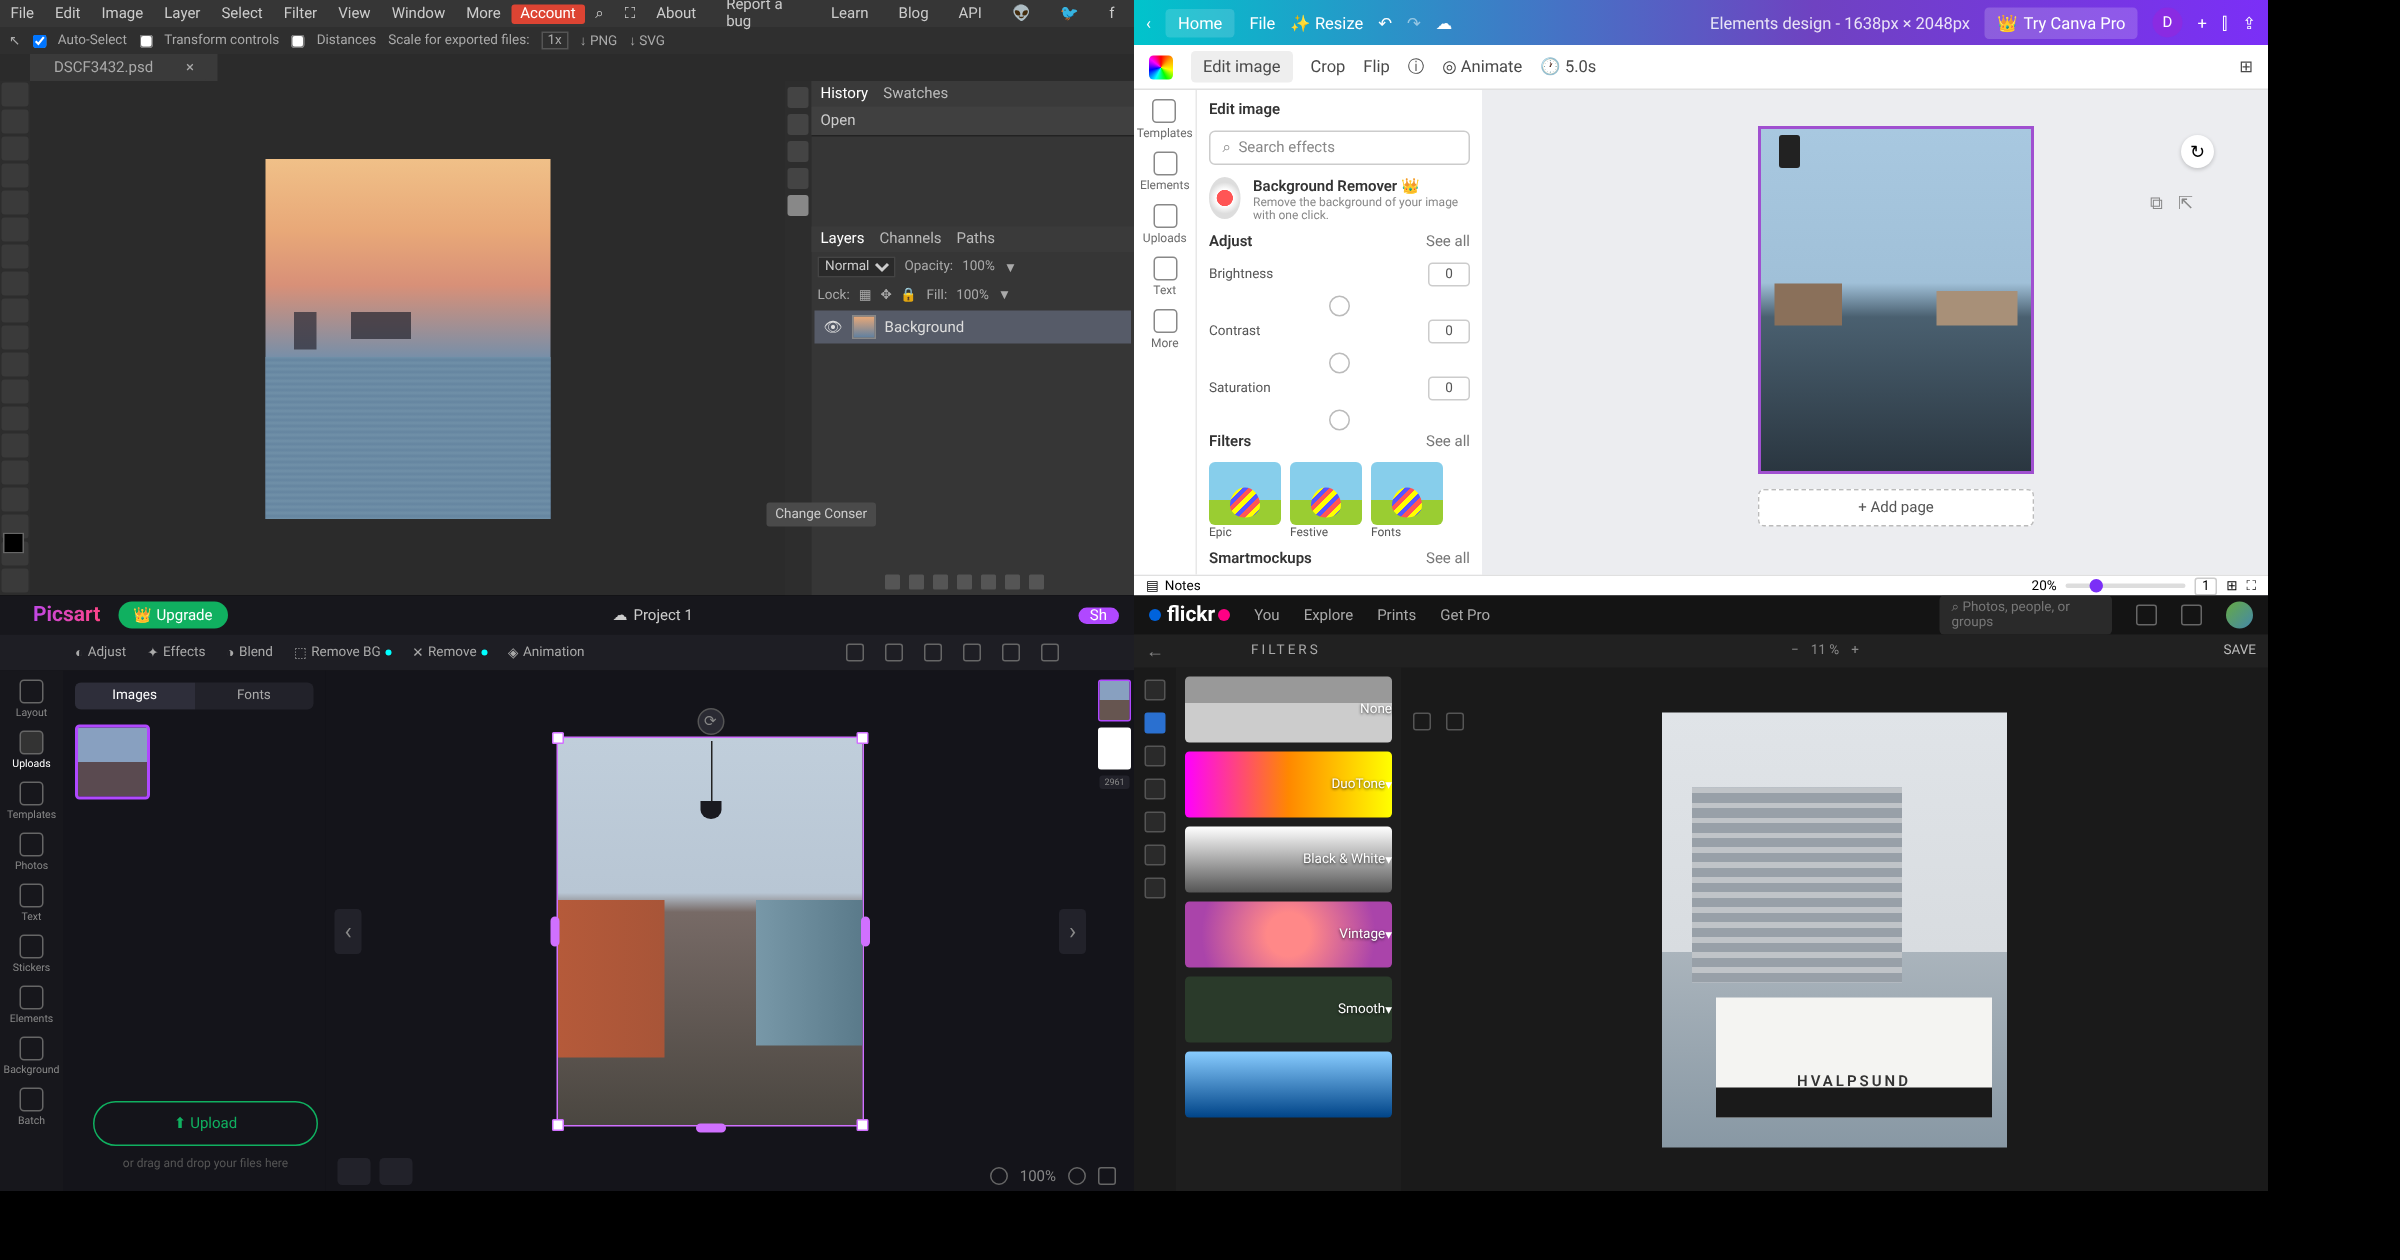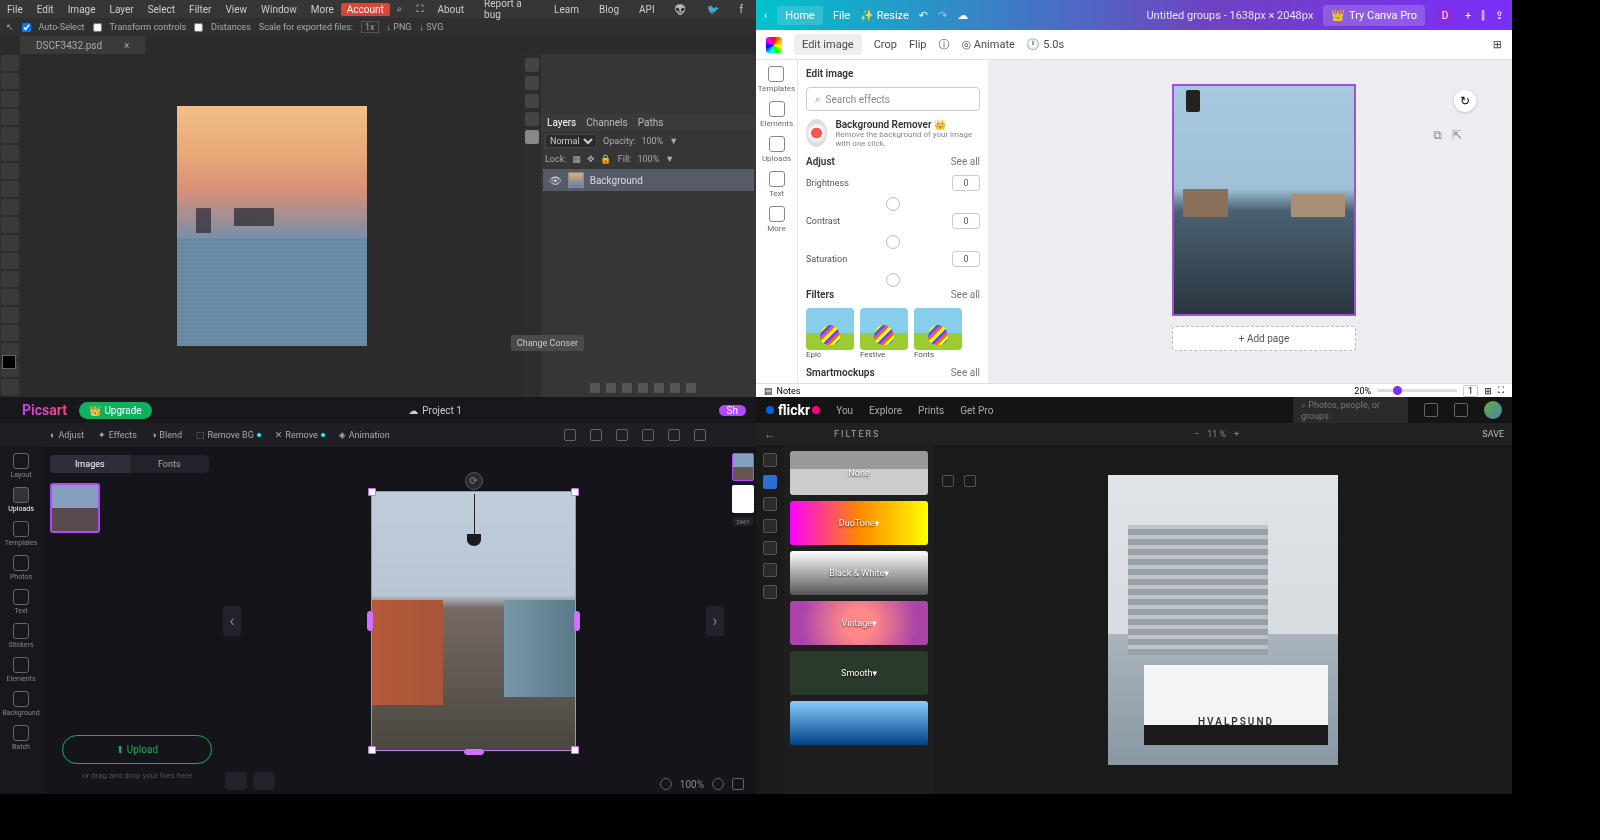--- a/index.html
+++ b/index.html
@@ -155,21 +155,21 @@
 .fl-sub{height:22px;background:#212121;display:flex;align-items:center;color:#888;font-size:9px;padding:0 8px;gap:8px;position:relative;}
 .fl-sub .back{width:14px;font-size:12px;}
 .fl-sub .title{margin-left:48px;letter-spacing:2px;color:#aaa;}
 .fl-sub .zoomctrl{position:absolute;left:50%;transform:translateX(60px);display:flex;gap:8px;align-items:center;}
 .fl-sub .save{margin-left:auto;color:#bbb;}
 .fl-body{display:flex;height:calc(100% - 48px);}
 .fl-iconcol{width:28px;background:#1a1a1a;display:flex;flex-direction:column;gap:8px;padding-top:8px;align-items:center;}
 .fl-iconcol div{width:14px;height:14px;border:1px solid #555;background:#2a2a2a;border-radius:2px;}
 .fl-iconcol div.act{background:#2a70d0;border-color:#2a70d0;}
 .fl-filters{width:150px;background:#1e1e1e;display:flex;flex-direction:column;gap:6px;padding:6px;}
-.fl-fitm{height:44px;border-radius:3px;position:relative;display:flex;align-items:center;justify-content:center;font-size:9px;color:#fff;}
+.fl-fitm{height:44px;border-radius:3px;position:relative;display:flex;align-items:center;justify-content:flex-end;font-size:9px;color:#fff;}
 .fl-fitm.none{background:linear-gradient(#999 40%,#ccc 40%);}
 .fl-fitm.duo{background:linear-gradient(90deg,#f0f,#f80,#ff0);}
 .fl-fitm.bw{background:linear-gradient(#fff,#555);}
 .fl-fitm.vin{background:radial-gradient(circle,#f88 20%,#a4a 80%);}
 .fl-fitm.smo{background:#2a3a2a;}
 .fl-fitm.last{background:linear-gradient(#8cf,#048);}
 .fl-fitm .tx{text-shadow:0 1px 2px rgba(0,0,0,.8);}
 .fl-canvas{flex:1;background:#1a1a1a;display:flex;align-items:center;justify-content:center;}
 .fl-img{width:230px;height:290px;background:linear-gradient(#e0e4e8 0%,#d8dce0 55%,#aab4bc 55%,#8898a4 100%);position:relative;}
 .fl-bldg{position:absolute;left:20px;top:50px;width:140px;height:130px;background:repeating-linear-gradient(0deg,#98a0a8 0 6px,#c0c4c8 6px 10px);}
@@ -255,20 +255,27 @@
       </div>
     </div>
     <div class="pp-narrow">
       <div></div>
       <div></div>
       <div></div>
       <div></div>
       <div style="background:#888;"></div>
     </div>
     <div class="pp-panels">
+      <div class="pp-pn-hist">
+        <div class="pp-pn-tab">
+          <span class="act">History</span>
+          <span>Swatches</span>
+        </div>
+        <div class="pp-pn-row">Open</div>
+      </div>
       <div class="pp-pn-layers">
         <div class="pp-pn-tab">
           <span class="act">Layers</span>
           <span>Channels</span>
           <span>Paths</span>
         </div>
         <div class="pp-layer-opts">
           <select><option>Normal</option></select>
           <span>Opacity:</span>
           <span>100%</span> ▼
@@ -303,21 +310,21 @@
 <div class="q q2">
   <div class="cv-top">
     <span>‹</span>
     <span class="home-btn">Home</span>
     <span>File</span>
     <span>✨ <span>Resize</span></span>
     <span>↶</span>
     <span style="opacity:.5">↷</span>
     <span>☁</span>
     <div class="spacer"></div>
-    <span class="dim">Untitled groups - 1638px × 2048px</span>
+    <span class="dim">Elements design - 1638px × 2048px</span>
     <span class="trybtn">👑 <span>Try Canva Pro</span></span>
     <div class="avatar">D</div>
     <span>+</span>
     <span>⫿</span>
     <span>⇪</span>
   </div>
   <div class="cv-sub">
     <div class="sq"></div>
     <span class="editbtn">Edit image</span>
     <span>Crop</span>

